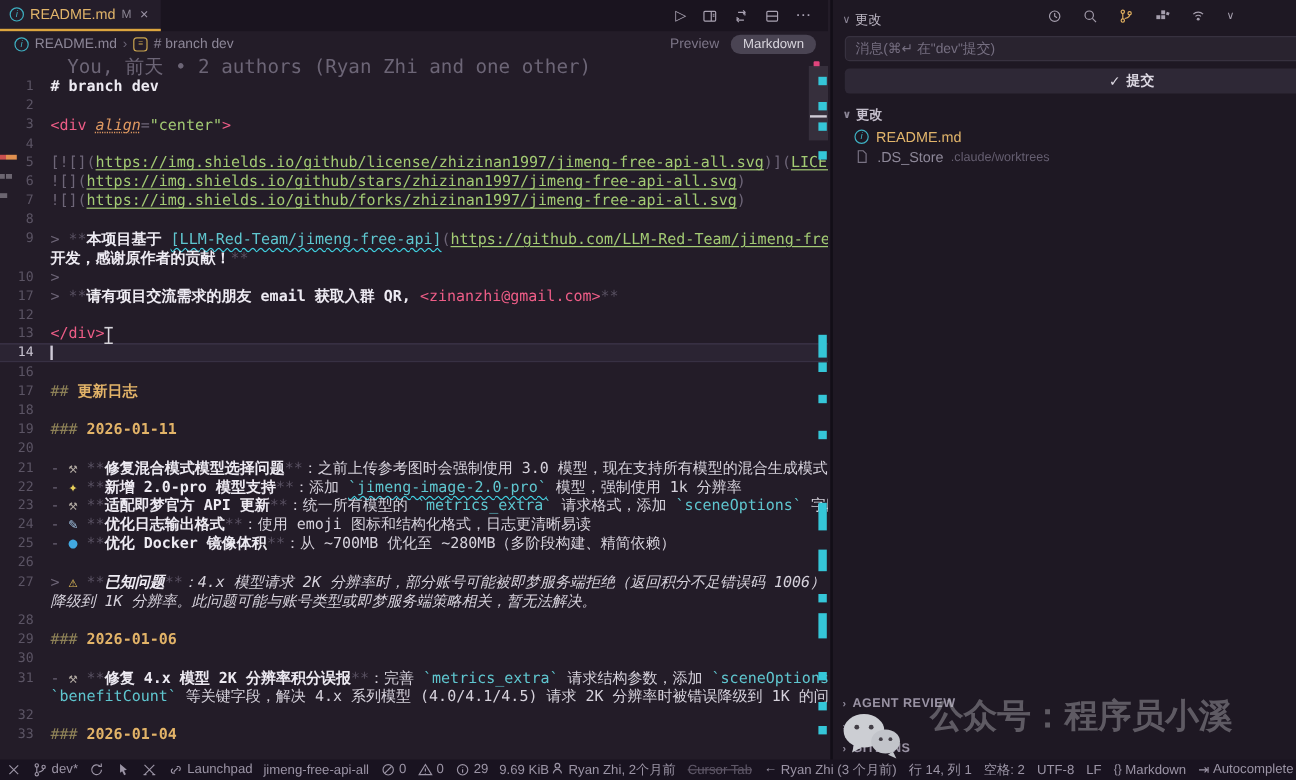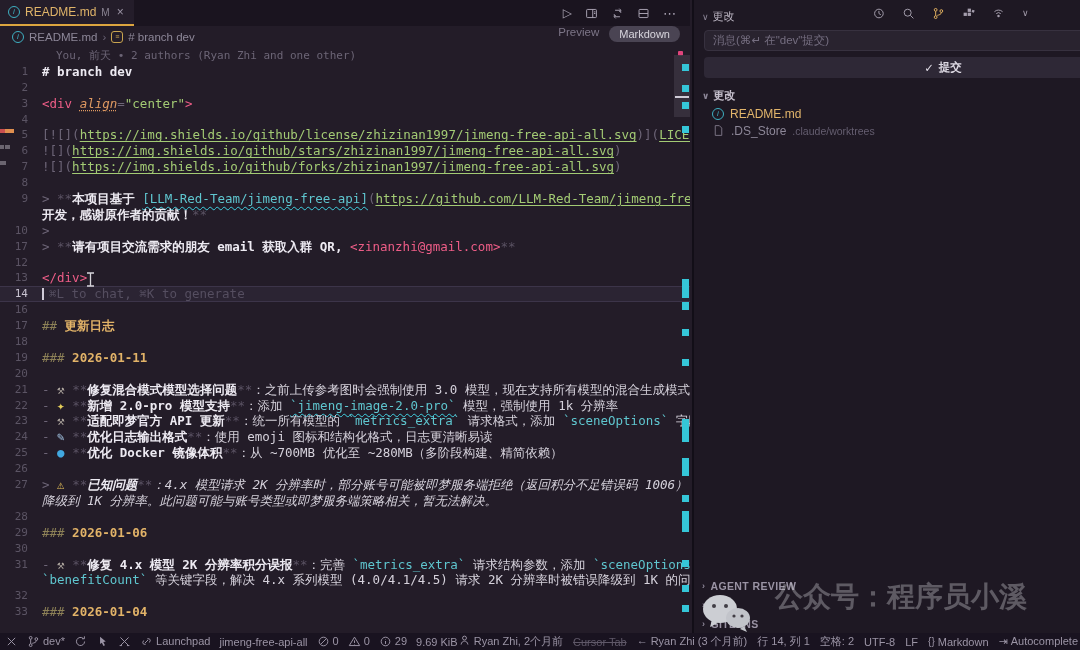--- a/index.html
+++ b/index.html
@@ -17,31 +17,31 @@
   .tab-x { color:#9b94a5; font-size:12px; margin-left:2px; }
   .ed-actions { position:absolute; right:14px; top:0; height:26px; display:flex; align-items:center; gap:13px; color:#a9a2b2; }
   .ed-actions .ic { font-size:12px; display:flex; align-items:center; }
   .breadcrumbs { height:22px; display:flex; align-items:center; gap:5px; padding-left:12px;
     color:#8d8798; font-size:11.5px; position:relative; }
   .crumb-sep { color:#6a6375; }
   .cicon { display:inline-block; width:12px; height:12px; border:1px solid #3eb0c2; border-radius:50%;
     color:#3eb0c2; font-size:8px; line-height:10px; text-align:center; font-style:italic; }
   .mdsym { display:inline-block; width:12px; height:12px; border:1px solid #c9a44f; border-radius:3px;
     color:#c9a44f; font-size:7px; line-height:10px; text-align:center; }
-  .pv-toggle { position:absolute; right:10px; top:0; height:22px; display:flex; align-items:flex-start; gap:10px; }
+  .pv-toggle { position:absolute; right:10px; top:0; height:22px; display:flex; align-items:center; gap:10px; }
   .pv-label { color:#7d7688; font-size:11.5px; }
   .pv-pill { background:#4a4453; color:#d8d5dd; font-size:11px; padding:2px 10px; border-radius:10px; }
 
   
   .editor { position:absolute; left:0; top:48px; width:690px; height:588px; overflow:hidden;
     font-family:"DejaVu Sans Mono","Liberation Mono","DejaVu Sans",monospace,sans-serif; font-size:12.5px; }
   .row { display:flex; height:15.9px; line-height:15.9px; white-space:pre; }
   .gut { width:34px; flex:0 0 34px; text-align:right; padding-right:6px; color:#5b5464; font-size:11px; }
   .code { padding-left:8px; }
-  .row.blame .code { color:#6c6576; font-size:11px; padding-left:22px; }
+  .row.blame .code { color:#6c6576; font-size:16px; padding-left:22px; }
   .row.cur { background:#2b2433; box-shadow:inset 0 1px 0 #3c3449, inset 0 -1px 0 #3c3449;align-items:flex-end; }
   .row.cur .gut { color:#c9c4d1; }
   .caret { display:inline-block; width:2px; height:12px; background:#d0cbd8; vertical-align:-2px; margin-right:5px; }
   .pu{color:#6d6577} .dim{color:#5a5263} .tx{color:#d6d2dc} .txi{color:#d6d2dc;font-style:italic}
   .bo{color:#edeaf2;font-weight:700} .boi{color:#edeaf2;font-weight:700;font-style:italic}
   .he{color:#e2b368;font-weight:700} .hm{color:#8d8157}
   .lk{color:#a3cb74;text-decoration:underline;text-underline-offset:2px}
   .st{color:#a3cb74}
   .cy{color:#5fc6cf}
   .cyw{color:#5fc6cf;text-decoration:underline wavy #3fd0e0;text-decoration-thickness:1px;text-underline-offset:3px}
@@ -164,21 +164,21 @@
         <div class="row"><span class="gut">5</span><span class="code"><span class="pu">[![](</span><span class="lk">https://img.shields.io/github/license/zhizinan1997/jimeng-free-api-all.svg</span><span class="pu">)](</span><span class="lk">LICENSE</span></span></div>
         <div class="row"><span class="gut">6</span><span class="code"><span class="pu">![](</span><span class="lk">https://img.shields.io/github/stars/zhizinan1997/jimeng-free-api-all.svg</span><span class="pu">)</span></span></div>
         <div class="row"><span class="gut">7</span><span class="code"><span class="pu">![](</span><span class="lk">https://img.shields.io/github/forks/zhizinan1997/jimeng-free-api-all.svg</span><span class="pu">)</span></span></div>
         <div class="row"><span class="gut">8</span><span class="code"></span></div>
         <div class="row"><span class="gut">9</span><span class="code"><span class="pu">&gt; </span><span class="dim">**</span><span class="bo">本项目基于 </span><span class="cyw">[LLM-Red-Team/jimeng-free-api]</span><span class="pu">(</span><span class="lk">https://github.com/LLM-Red-Team/jimeng-free-api</span></span></div>
         <div class="row"><span class="gut"></span><span class="code"><span class="bo">开发，感谢原作者的贡献！</span><span class="dim">**</span></span></div>
         <div class="row"><span class="gut">10</span><span class="code"><span class="pu">&gt;</span></span></div>
         <div class="row"><span class="gut">17</span><span class="code"><span class="pu">&gt; </span><span class="dim">**</span><span class="bo">请有项目交流需求的朋友 email 获取入群 QR, </span><span class="pk">&lt;zinanzhi@gmail.com&gt;</span><span class="dim">**</span></span></div>
         <div class="row"><span class="gut">12</span><span class="code"></span></div>
         <div class="row"><span class="gut">13</span><span class="code"><span class="pk">&lt;/div&gt;</span></span></div>
-        <div class="row cur"><span class="gut">14</span><span class="code"><span class="caret"></span><span class="gh">⌘L to chat, ⌘K to generate</span></span></div>
+        <div class="row cur"><span class="gut">14</span><span class="code"><span class="caret"></span></span></div>
         <div class="row"><span class="gut">16</span><span class="code"></span></div>
         <div class="row"><span class="gut">17</span><span class="code"><span class="hm">## </span><span class="he">更新日志</span></span></div>
         <div class="row"><span class="gut">18</span><span class="code"></span></div>
         <div class="row"><span class="gut">19</span><span class="code"><span class="hm">### </span><span class="he">2026-01-11</span></span></div>
         <div class="row"><span class="gut">20</span><span class="code"></span></div>
         <div class="row"><span class="gut">21</span><span class="code"><span class="pu">- </span><span class="e1">⚒ </span><span class="dim">**</span><span class="bo">修复混合模式模型选择问题</span><span class="dim">**</span><span class="tx">：之前上传参考图时会强制使用 3.0 模型，现在支持所有模型的混合生成模式</span></span></div>
         <div class="row"><span class="gut">22</span><span class="code"><span class="pu">- </span><span class="e2">✦ </span><span class="dim">**</span><span class="bo">新增 2.0-pro 模型支持</span><span class="dim">**</span><span class="tx">：添加 </span><span class="cyw">`jimeng-image-2.0-pro`</span><span class="tx"> 模型，强制使用 1k 分辨率</span></span></div>
         <div class="row"><span class="gut">23</span><span class="code"><span class="pu">- </span><span class="e1">⚒ </span><span class="dim">**</span><span class="bo">适配即梦官方 API 更新</span><span class="dim">**</span><span class="tx">：统一所有模型的 </span><span class="cy">`metrics_extra`</span><span class="tx"> 请求格式，添加 </span><span class="cy">`sceneOptions`</span><span class="tx"> 字段</span></span></div>
         <div class="row"><span class="gut">24</span><span class="code"><span class="pu">- </span><span class="e3">✎ </span><span class="dim">**</span><span class="bo">优化日志输出格式</span><span class="dim">**</span><span class="tx">：使用 emoji 图标和结构化格式，日志更清晰易读</span></span></div>
         <div class="row"><span class="gut">25</span><span class="code"><span class="pu">- </span><span class="e4">● </span><span class="dim">**</span><span class="bo">优化 Docker 镜像体积</span><span class="dim">**</span><span class="tx">：从 ~700MB 优化至 ~280MB（多阶段构建、精简依赖）</span></span></div>

